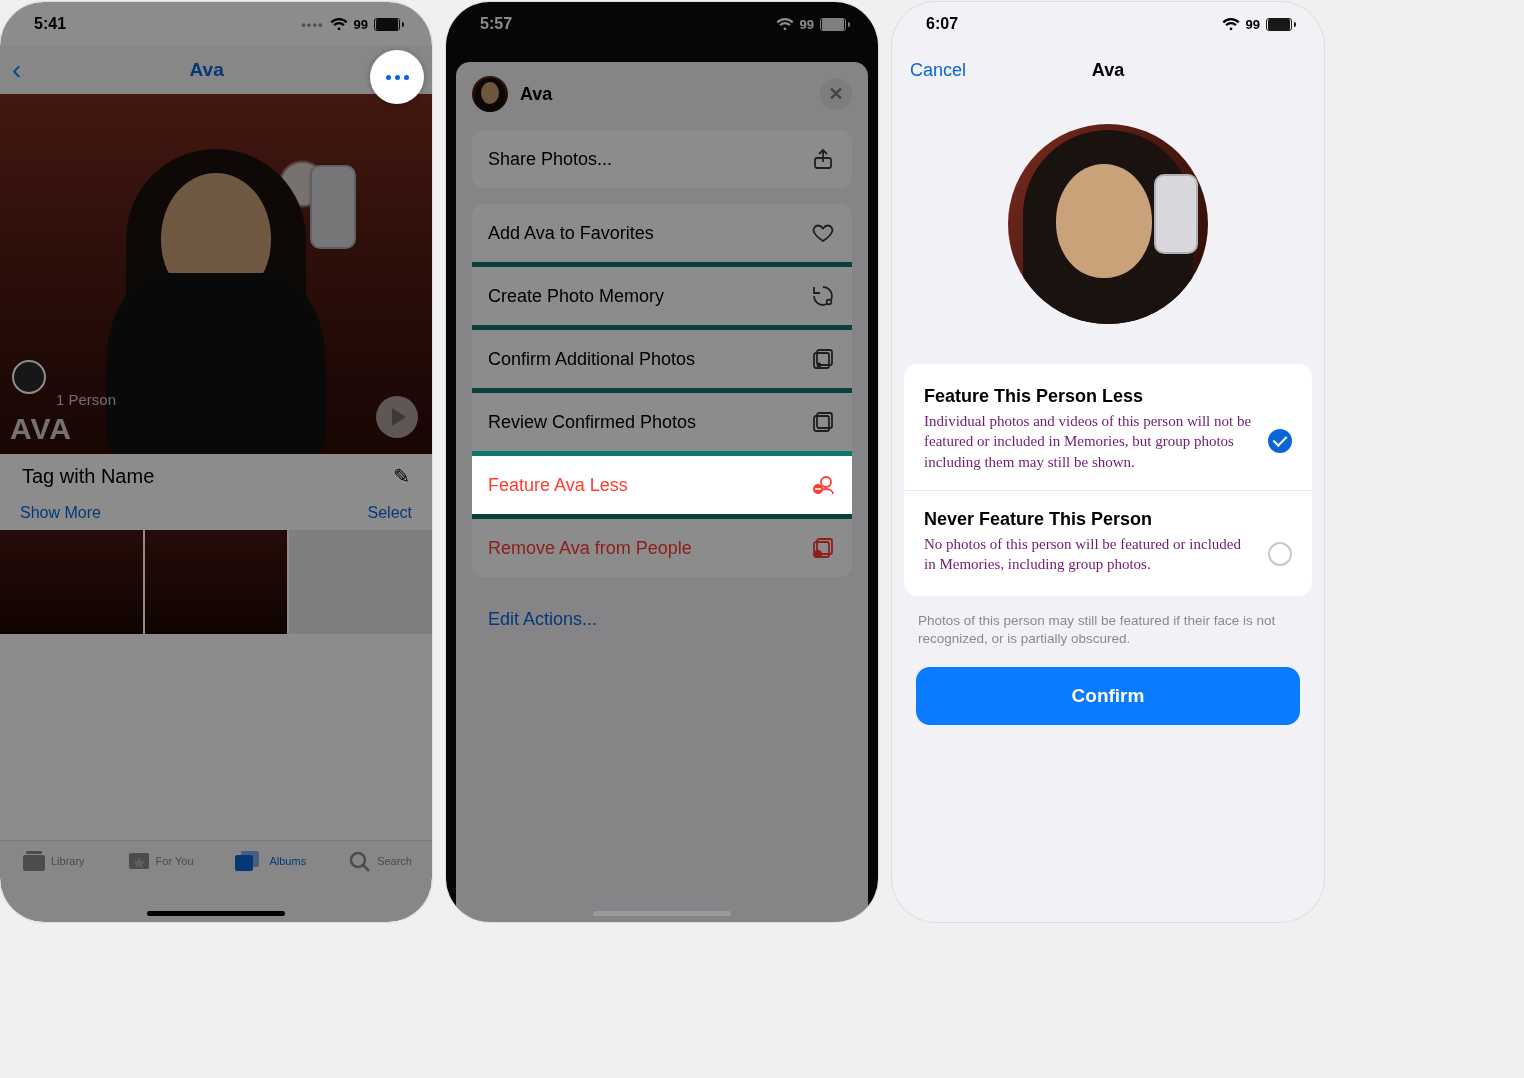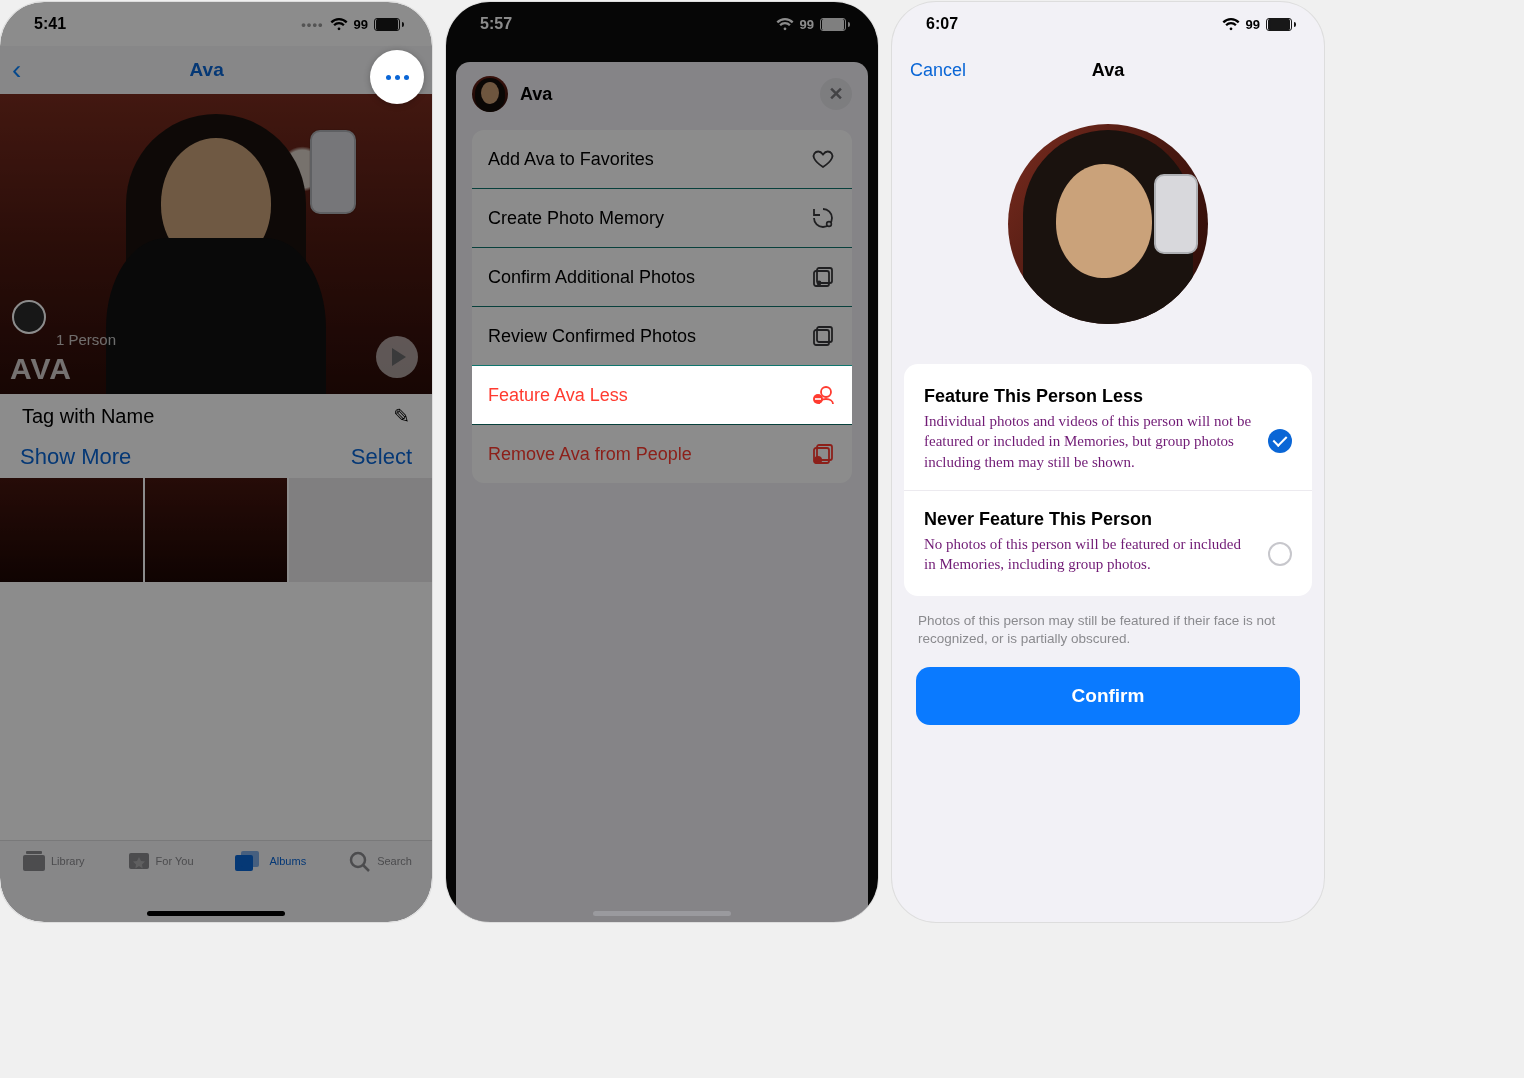--- a/index.html
+++ b/index.html
@@ -43,21 +43,21 @@
     height:48px; background:rgba(245,245,247,0.95); display:flex; align-items:center; justify-content:space-between; padding:0 12px;
   }
   .s1 .back { color:#0a84ff; font-size:28px; font-weight:300; }
   .s1 .title { color:#0a66d6; font-weight:600; font-size:19px; }
   .more-btn {
     width:54px; height:54px; border-radius:50%; background:#fff; box-shadow:0 1px 6px rgba(0,0,0,0.25);
     position:absolute; top:48px; right:8px; z-index:20; display:flex; align-items:center; justify-content:center;
   }
   .more-btn span { width:5px; height:5px; border-radius:50%; background:#0a66d6; margin:0 2px; }
   .hero {
-    width:100%; height:300px; position:relative; overflow:hidden;
+    width:100%; height:360px; position:relative; overflow:hidden;
   }
   .hero .room {
     position:absolute; inset:0;
     background:
       radial-gradient(circle at 70% 25%, #d9cfc6 5%, transparent 6%),
       linear-gradient(#7a2c1f, #4a1810 55%, #2b0c08);
   }
   .hero .person {
     position:absolute; left:50%; top:58%; transform:translate(-50%,-50%);
     width:260px; height:320px;
@@ -85,21 +85,21 @@
   }
   .hero .play::after { content:""; border-left:14px solid #6a6a6c; border-top:9px solid transparent; border-bottom:9px solid transparent; margin-left:3px;}
   .hero .ava-text { position:absolute; left:10px; bottom:8px; color:rgba(255,255,255,0.8); font-weight:800; font-size:30px; letter-spacing:1px; font-family: Arial Black, sans-serif;}
   .hero .one-person { position:absolute; left:56px; bottom:46px; color:rgba(230,230,230,0.85); font-size:15px;}
   .hero .mini-avatar {
     position:absolute; left:12px; bottom:60px; width:34px; height:34px; border-radius:50%; background:#2a2a2a; border:2px solid #fff;
   }
   .tag-row { display:flex; align-items:flex-end; justify-content:space-between; padding:10px 22px 6px; }
   .tag-row .tag { font-size:20px; color:#000; }
   .tag-row .pencil { font-size:20px; color:#000; }
-  .links-row { display:flex; justify-content:space-between; padding:10px 20px 6px; font-size:22px; color:#0a66d6;}
+  .links-row { display:flex; justify-content:space-between; padding:10px 20px 6px; font-size:16px; color:#0a66d6;}
   .thumbs { display:flex; gap:2px; padding:0; }
   .thumbs .th { flex:1; height:130px; background:linear-gradient(#6a2318,#2a0c07); position:relative; overflow:hidden;}
   .thumbs .th .mini-body { position:absolute; left:50%; bottom:0; transform:translateX(-50%); width:80px; height:70px; background:#141414; border-radius:30px 30px 0 0;}
   .thumbs .th .mini-head { position:absolute; left:50%; top:20px; transform:translateX(-50%); width:44px; height:52px; background:#c99d74; border-radius:50%;}
   .thumbs .th .mini-hair { position:absolute; left:50%; top:8px; transform:translateX(-50%); width:70px; height:90px; background:#130d0a; border-radius:40px 40px 20px 20px; z-index:0;}
   .thumbs .th4 { background:#fff;}
   .thumbs .th4 .ig { position:absolute; top:4px; left:6px; font-size:9px; color:#666; font-weight:600;}
   .lower-thumbs { display:flex; gap:2px; margin-top:2px;}
   .lower-thumbs .th { flex:1; height:104px; background:linear-gradient(#46160f,#1d0704); }
   .tabbar {
@@ -121,21 +121,21 @@
   .s2 .sheet-head {
     display:flex; align-items:center; justify-content:space-between; padding:14px 16px 18px;
   }
   .s2 .sheet-head .left { display:flex; align-items:center; gap:12px;}
   .s2 .sheet-head .av { width:36px; height:36px; border-radius:50%; background:linear-gradient(#6a2318,#2a0c07); position:relative; overflow:hidden;}
   .s2 .sheet-head .av .h { position:absolute; left:50%; top:6px; transform:translateX(-50%); width:18px; height:22px; background:#c99d74; border-radius:50%; z-index:2;}
   .s2 .sheet-head .av .hr { position:absolute; left:50%; top:2px; transform:translateX(-50%); width:30px; height:34px; background:#130d0a; border-radius:18px;}
   .s2 .sheet-head .nm { font-weight:600; font-size:18px;}
   .s2 .sheet-head .close { width:32px; height:32px; border-radius:50%; background:#e4e3e8; display:flex; align-items:center; justify-content:center; color:#7a7a7e; font-size:18px; font-weight:600;}
   .s2 .group { margin:0 16px 16px; background:#fff; border-radius:12px; overflow:hidden;}
-  .s2 .row { display:flex; align-items:center; justify-content:space-between; padding:16px 16px; font-size:18px; color:#000; border-top:1px solid #0f766e;}
+  .s2 .row { display:flex; align-items:center; justify-content:space-between; padding:16px 16px; font-size:18px; color:#000; border-top:5px solid #0f766e;}
   .s2 .row:first-child { border-top:none;}
   .s2 .row.red { color:#ff3b30; }
   .s2 .row .ic { width:26px; height:26px; display:flex; align-items:center; justify-content:center; color:#3a3a3c;}
   .s2 .row.red .ic { color:#ff3b30;}
   .s2 .hl-row { position:relative; z-index:30; background:#fff;}
   .s2 .dim-overlay { z-index:10; }
   .s2 .edit-link { margin:0 16px; padding:16px 16px 0; color:#0a66d6; font-size:18px;}
   .s2 .home-ind { background:#9a9a9e; }
   
   .s3 { background:#f2f1f6; }
@@ -294,20 +294,31 @@
       <div class="left">
         <div class="av">
             <div class="hr"></div>
             <div class="h"></div>
           </div>
         <div class="nm">Ava</div>
       </div>
       <div class="close">✕</div>
     </div>
 
+    <div class="group">
+      <div class="row">
+        <span>Share Photos...</span>
+        <span class="ic">
+            <svg viewBox="0 0 24 24" width="24" height="24" fill="none" stroke="currentColor" stroke-width="1.8">
+              <path d="M12 3v12M8 7l4-4 4 4"></path>
+              <rect x="4" y="11" width="16" height="10" rx="2"></rect>
+            </svg>
+          </span>
+      </div>
+    </div>
 
     <div class="group">
       <div class="row">
         <span>Add Ava to Favorites</span>
         <span class="ic">
             <svg viewBox="0 0 24 24" width="24" height="24" fill="none" stroke="currentColor" stroke-width="1.8">
               <path d="M12 20s-7-4.5-9-9c-1.4-3.2 1-6.5 4.3-6.5 2 0 3.4 1.2 4.7 3 1.3-1.8 2.7-3 4.7-3 3.3 0 5.7 3.3 4.3 6.5-2 4.5-9 9-9 9z"></path>
             </svg>
           </span>
       </div>
@@ -358,20 +369,21 @@
             <svg viewBox="0 0 24 24" width="24" height="24" fill="none" stroke="currentColor" stroke-width="1.8">
               <rect x="6" y="3" width="15" height="15" rx="2"></rect>
               <rect x="3" y="6" width="15" height="15" rx="2"></rect>
               <circle cx="7" cy="18" r="4" fill="currentColor" stroke="none"></circle>
               <rect x="4.5" y="17.3" width="5" height="1.4" fill="#fff"></rect>
             </svg>
           </span>
       </div>
     </div>
 
+    <div class="edit-link">Edit Actions...</div>
   </div>
 
   <div class="home-ind"></div>
 </div>
 
 <div class="phone s3">
   <div class="status-bar">
     <span>6:07</span>
     <span class="status-right">
       <span class="wifi-ic">

